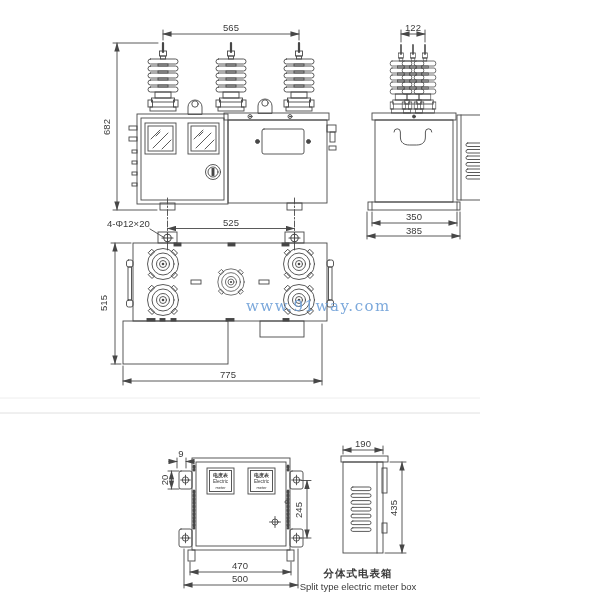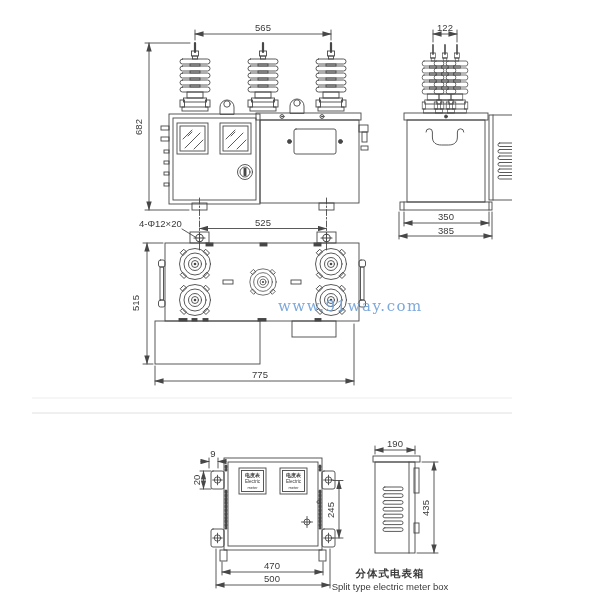--- a/index.html
+++ b/index.html
@@ -1,16 +1,16 @@
 <!DOCTYPE html>
 <html><head>
 <meta charset="utf-8">
 <style>
   html,body{margin:0;padding:0;background:#fff;}
-  #stage{position:relative;width:480px;height:616px;background:#ffffff;overflow:hidden;padding-left:32px;}
+  #stage{position:relative;width:480px;height:616px;background:#ffffff;overflow:hidden;}
   svg{display:block;}
   .t{fill:#3a3a3a;stroke:none;font-family:"Liberation Sans",sans-serif;}
   .dim{font-size:9.5px;}
   .note{font-size:9.5px;}
   .wm{font-family:"DejaVu Serif",serif;font-size:15px;fill:#6fa0d8;opacity:.9;letter-spacing:1.5px;}
   .mlab-cn{font-size:5px;font-weight:bold;}
   .mlab-en{font-size:4.6px;}
   .mlab-en2{font-size:4px;}
   .cap-cn{font-size:10.5px;font-weight:bold;letter-spacing:1px;}
   .cap-en{font-size:9.5px;}

